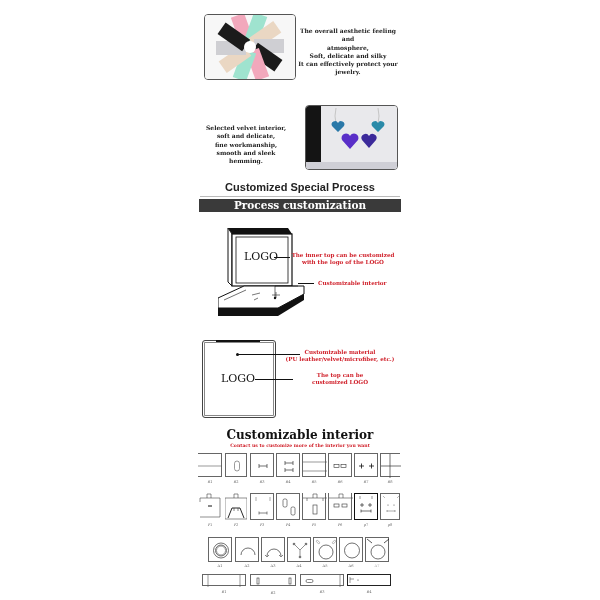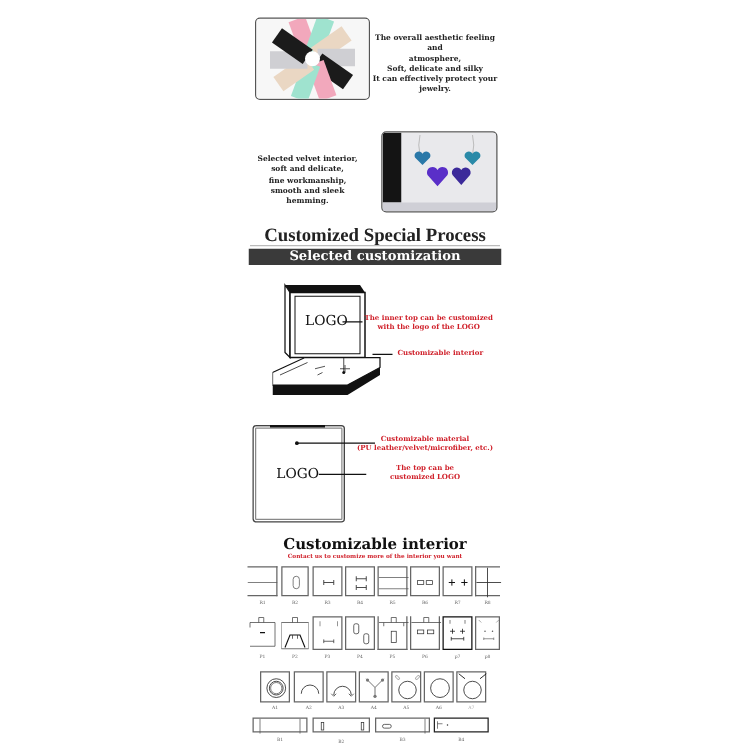--- a/index.html
+++ b/index.html
@@ -54,24 +54,24 @@
     <rect x="0" y="56" width="91" height="7" fill="#cfcfd6"></rect>
     <path d="M30 2 Q28 10 30 18" stroke="#bbb" fill="none" stroke-width="0.8"></path>
     <path d="M72 2 Q74 10 72 18" stroke="#bbb" fill="none" stroke-width="0.8"></path>
     <path d="M26 20 l6 6 l6 -6 a3 3 0 0 0 -6 -3 a3 3 0 0 0 -6 3z" fill="#2a78a8"></path>
     <path d="M66 20 l6 6 l6 -6 a3 3 0 0 0 -6 -3 a3 3 0 0 0 -6 3z" fill="#2a8aa8"></path>
     <path d="M36 34 l8 9 l8 -9 a4 4 0 0 0 -8 -4 a4 4 0 0 0 -8 4z" fill="#5a2fc8"></path>
     <path d="M56 34 l7 8 l7 -8 a3.5 3.5 0 0 0 -7 -4 a3.5 3.5 0 0 0 -7 4z" fill="#3c2a9a"></path>
   </svg>
 </div>
 
-<div class="abs" style="left:200px;top:181px;width:200px;text-align:center;font-family:Liberation Serif, serif;font-weight:bold;font-size:15px;color:#222;">Customized Special Process</div>
+<div class="abs" style="left:200px;top:181px;width:200px;text-align:center;font-family:Liberation Sans, sans-serif;font-weight:bold;font-size:11px;color:#222;">Customized Special Process</div>
 <div class="abs" style="left:200px;top:196px;width:200px;height:1px;background:#bbb;"></div>
 <div class="abs" style="left:199px;top:199px;width:202px;height:13px;background:#3a3a3a;color:#fff;text-align:center;font-family:'DejaVu Serif',serif;font-weight:bold;font-size:10.5px;line-height:13px;">
-  <span>Selected customization</span>
+  <span>Process customization</span>
 </div>
 
 <div class="abs" style="left:218px;top:224px;width:90px;height:98px;">
   <svg width="90" height="98" viewBox="0 0 90 98">
 
     <polygon points="10,4 70,4 74,10 14,10" fill="#111"></polygon>
     <polygon points="10,4 14,10 14,62 10,58" fill="#fff" stroke="#111" stroke-width="1"></polygon>
     <rect x="14" y="10" width="60" height="52" fill="#fff" stroke="#111" stroke-width="1.2"></rect>
     <rect x="18" y="13" width="52" height="46" fill="#fff" stroke="#111" stroke-width="0.8"></rect>
 

